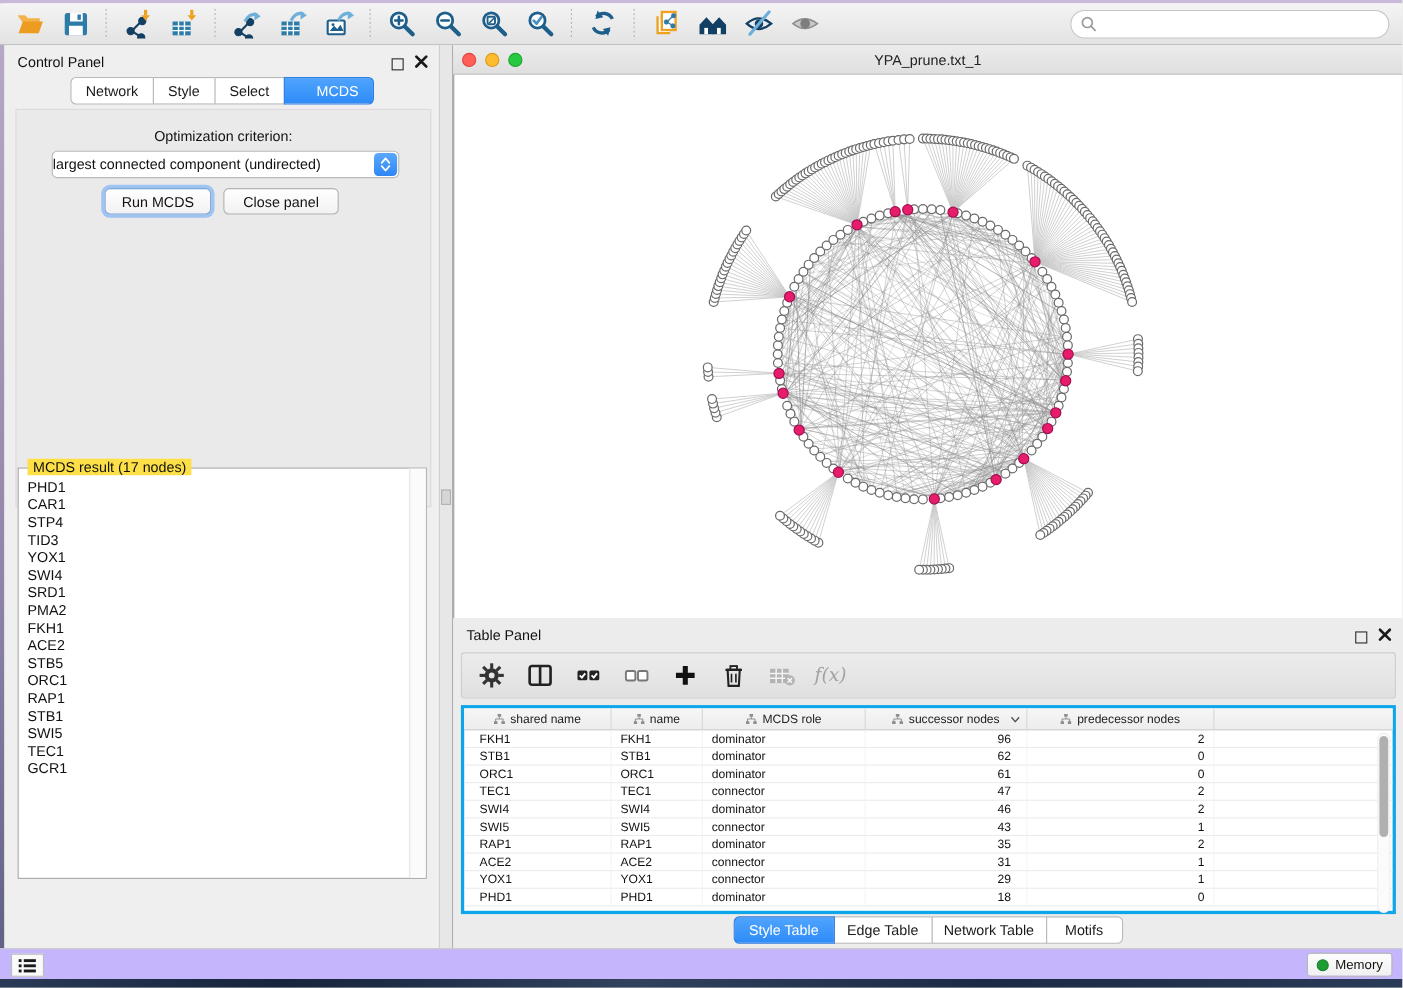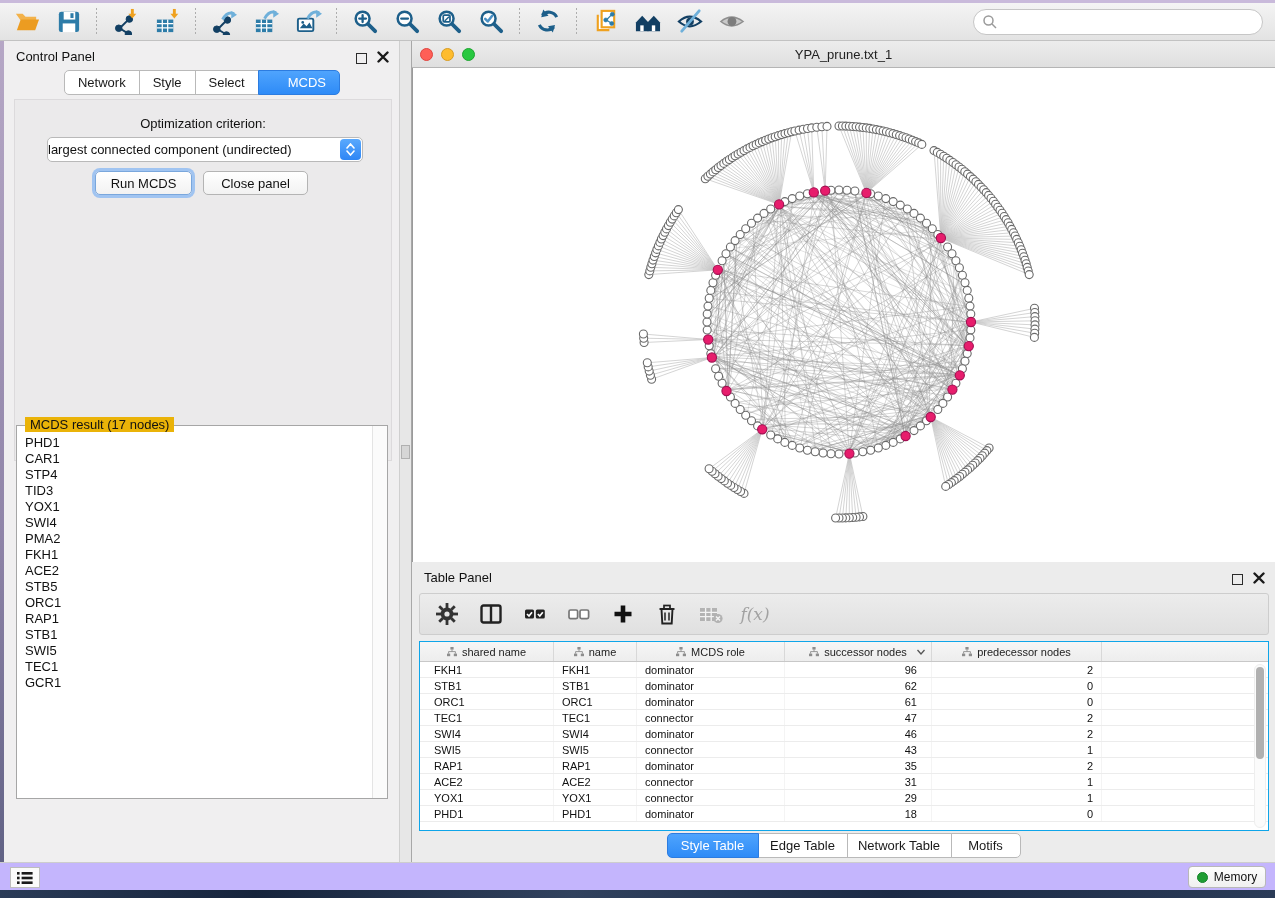--- a/index.html
+++ b/index.html
@@ -45,21 +45,21 @@
     border-radius:5px; font-size:13px; color:#111; display:flex; align-items:center; padding-left:0; }
   #opt-stepper { position:absolute; right:1px; top:1px; width:21px; height:21px; border-radius:4px;
     background:linear-gradient(#5aa9fd,#2e86f5); display:flex; flex-direction:column; align-items:center; justify-content:center; gap:1px; }
   #opt-stepper svg { width:9px; height:6px; }
   .mac-btn { position:absolute; height:24px; background:linear-gradient(#ffffff,#f2f2f2); border:1px solid #b4b4b4; border-radius:5px;
     font-size:13px; color:#111; display:flex; align-items:center; justify-content:center; }
   #run-btn { left:80px; top:71px; width:97px; box-shadow:0 0 0 3px rgba(110,170,245,.6); border-color:#7aa7dc; }
   #close-panel-btn { left:188px; top:71px; width:105px; }
 
   #mcds-group { left:16px; top:425px; width:372px; height:374px; border:1px solid #a6a6a6; background:#fff; }
-  #mcds-legend { position:absolute; left:8px; top:-9px; background:#eab308; padding:0 5px; font-size:13px; color:#111; }
+  #mcds-legend { position:absolute; left:8px; top:-9px; background:#fde047; padding:0 5px; font-size:13px; color:#111; }
   #mcds-list { position:absolute; left:1px; top:3px; width:354px; height:366px; overflow:hidden; padding:6px 0 0 7px; }
   .mcds-item { font-size:13px; line-height:16px; color:#111; }
   #mcds-scroll { position:absolute; right:0; top:0; width:15px; height:100%; background:#fbfbfb; border-left:1px solid #e4e4e4; }
 
   
   #splitter { left:400px; top:41px; width:12px; height:821px; background:#e7e7e7; border-right:1px solid #a8a8a8; }
   #splitter-grip { position:absolute; left:1px; top:404px; width:9px; height:14px; background:#d6d6d6; border:1px solid #b0b0b0; }
 
   
   #net-titlebar { left:412px; top:41px; width:863px; height:27px; background:linear-gradient(#ececec,#dfdfdf);
@@ -73,21 +73,21 @@
   #net-view { left:412px; top:68px; width:863px; height:494px; background:#fff; border-left:1px solid #9a9a9a; }
 
   
   #table-panel { left:412px; top:562px; width:863px; height:300px; background:#ececec; }
   #tp-toolbar { position:absolute; left:7px; top:31px; width:850px; height:42px; background:linear-gradient(#ececec,#e0e0e0);
     border:1px solid #cdcdcd; border-radius:3px; display:flex; align-items:center; gap:14px; padding:0 12px; }
   .tp-btn { width:30px; height:30px; display:flex; align-items:center; justify-content:center; }
   .tp-btn svg { width:24px; height:24px; }
   .tp-fx { font-family:"DejaVu Serif", serif; font-style:italic; font-size:17px; color:#a2a2a2; }
 
-  #node-table { position:absolute; left:7px; top:79px; width:850px; height:190px; background:#fff; border:1px solid #0ea5e9; }
+  #node-table { position:absolute; left:7px; top:79px; width:850px; height:190px; background:#fff; border:3px solid #0ea5e9; }
   #nt-header { display:flex; height:20px; background:linear-gradient(#f6f6f6,#ededed); border-bottom:1px solid #c8c8c8; }
   .nt-hcell { display:flex; align-items:center; justify-content:center; gap:5px; font-size:11px; color:#222;
     border-right:1px solid #d8d8d8; position:relative; }
   .nt-hcell svg.tree { width:10px; height:10px; }
   .sort-arrow { position:absolute; right:6px; top:7px; width:8px; height:6px; }
   .nt-row { display:flex; height:16px; border-bottom:1px solid #ececec; }
   .nt-cell { font-size:11px; color:#111; display:flex; align-items:center; border-right:1px solid #f4f4f4; }
   #nt-scroll { position:absolute; right:2px; top:22px; width:12px; height:164px; background:#fbfbfb; border:1px solid #eee; border-radius:6px; }
   #nt-thumb { position:absolute; left:1px; top:2px; width:8px; height:92px; background:#b0b0b0; border-radius:4px; }
 
@@ -327,20 +327,21 @@
 </div>
 <div class="abs" id="mcds-group">
   <div id="mcds-legend">MCDS result (17 nodes)</div>
   <div id="mcds-list">
       <div class="mcds-item">PHD1</div>
       <div class="mcds-item">CAR1</div>
       <div class="mcds-item">STP4</div>
       <div class="mcds-item">TID3</div>
       <div class="mcds-item">YOX1</div>
       <div class="mcds-item">SWI4</div>
+      <div class="mcds-item">SRD1</div>
       <div class="mcds-item">PMA2</div>
       <div class="mcds-item">FKH1</div>
       <div class="mcds-item">ACE2</div>
       <div class="mcds-item">STB5</div>
       <div class="mcds-item">ORC1</div>
       <div class="mcds-item">RAP1</div>
       <div class="mcds-item">STB1</div>
       <div class="mcds-item">SWI5</div>
       <div class="mcds-item">TEC1</div>
       <div class="mcds-item">GCR1</div>

